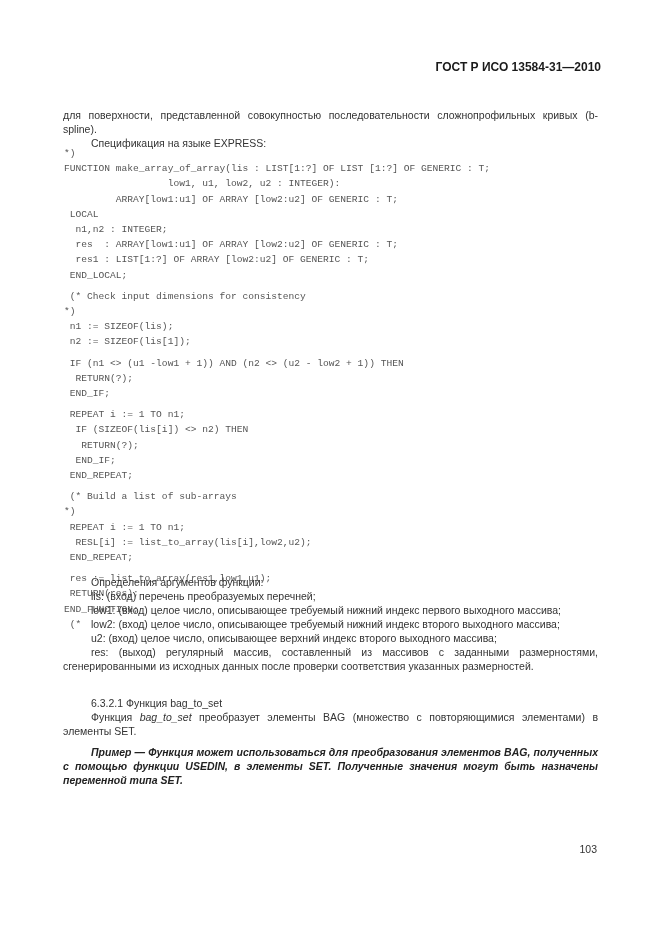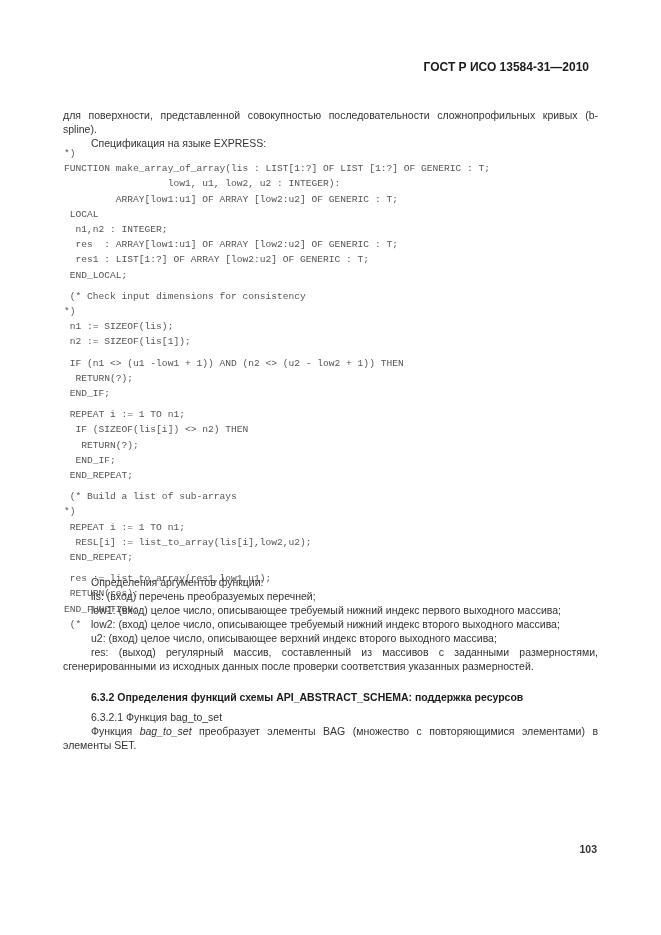--- a/index.html
+++ b/index.html
@@ -1,29 +1,29 @@
 <!DOCTYPE html>
 <html><head>
 <meta charset="utf-8">
 <style>
   html, body { margin: 0; padding: 0; background: #ffffff; }
   body { width: 661px; height: 935px; position: relative; overflow: hidden;
          font-family: "Liberation Sans", sans-serif; color: #2a2a2a; }
-  .header { position: absolute; top: 60px; right: 72px; font-weight: bold; font-size: 12px; color: #1a1a1a; }
+  .header { position: absolute; top: 60px; right: 60px; font-weight: bold; font-size: 12px; color: #1a1a1a; }
   .text { position: absolute; left: 63px; width: 535px; font-size: 10.5px; line-height: 14px; color: #333; }
   .just { text-align: justify; }
   .indent { text-indent: 28px; }
   .code { position: absolute; left: 64px; top: 146px; margin: 0;
           font-family: "Liberation Mono", monospace; font-size: 9.6px; line-height: 15.2px; color: #555; white-space: pre; }
   .code .gap { display:block; height: 6px; }
   .p { margin: 0; }
   .bold { font-weight: bold; color: #1a1a1a; }
   .ital { font-style: italic; }
   .example { font-style: italic; font-weight: bold; color: #222; }
-  .pagenum { position: absolute; top: 843px; right: 64px; font-size: 10.5px; color: #333; font-weight: bold; }
+  .pagenum { position: absolute; top: 843px; right: 64px; font-size: 10.5px; color: #333; }
 </style>
 </head>
 <body>
 
 <div class="header">ГОСТ Р ИСО 13584-31—2010</div>
 
 <div class="text just" style="top:108px;">
   <p class="p">для поверхности, представленной совокупностью последовательности сложнопрофильных кривых (b-spline).</p>
   <p class="p indent">Спецификация на языке EXPRESS:</p>
 </div>
@@ -63,18 +63,18 @@
 <div class="text" style="top:575px;">
   <p class="p indent">Определения аргументов функции:</p>
   <p class="p indent">lis: (вход) перечень преобразуемых перечней;</p>
   <p class="p indent">low1: (вход) целое число, описывающее требуемый нижний индекс первого выходного массива;</p>
   <p class="p indent">low2: (вход) целое число, описывающее требуемый нижний индекс второго выходного массива;</p>
   <p class="p indent">u2: (вход) целое число, описывающее верхний индекс второго выходного массива;</p>
   <p class="p indent just">res: (выход) регулярный массив, составленный из массивов с заданными размерностями, сгенерированными из исходных данных после проверки соответствия указанных размерностей.</p>
 </div>
 
 <div class="text" style="top:690px;">
-  <p class="p indent bold">6.3.2 Определения функций схемы API_ABSTRACT_SCHEMA: поддержка ресурсов</p>
   <p class="p indent" style="margin-top:6px;">6.3.2.1 Функция bag_to_set</p>
   <p class="p indent just"><span>Функция </span><span class="ital">bag_to_set</span><span> преобразует элементы BAG (множество с повторяющимися элементами) в элементы SET.</span></p>
+  <p class="p indent just example" style="margin-top:7px;">Пример — Функция может использоваться для преобразования элементов BAG, полученных с помощью функции USEDIN, в элементы SET. Полученные значения могут быть назначены переменной типа SET.</p>
 </div>
 
 <div class="pagenum">103</div>
 
 </body></html>

